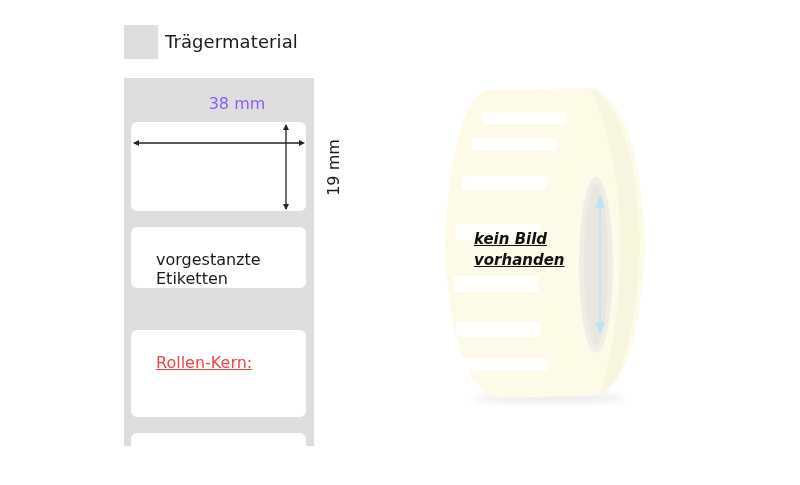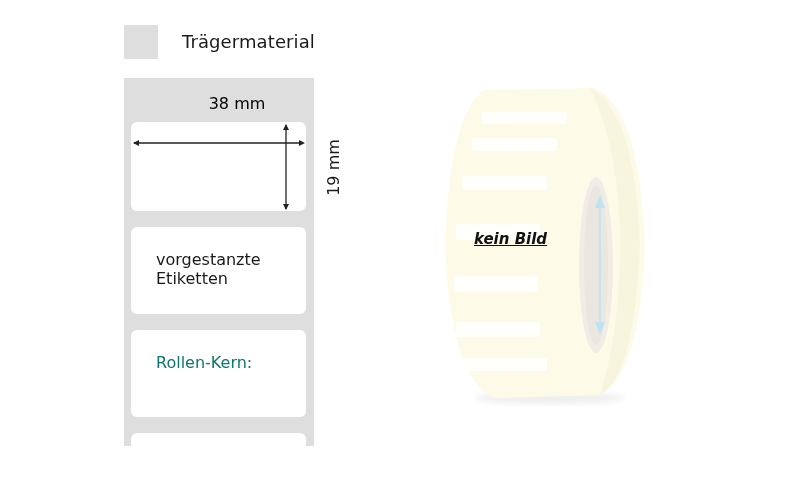--- a/index.html
+++ b/index.html
@@ -4,57 +4,57 @@
 <style>
   html, body { margin:0; padding:0; }
   body {
     width:800px; height:485px; background:#ffffff; position:relative; overflow:hidden;
     font-family:"DejaVu Sans", "Liberation Sans", sans-serif;
   }
   .legend-swatch {
     position:absolute; left:124px; top:25px; width:34px; height:34px; background:#dedede;
   }
   .legend-label {
-    position:absolute; left:182px; top:31px; font-size:18px; color:#1a1a1a; letter-spacing:0.1px;
+    position:absolute; left:165px; top:31px; font-size:18px; color:#1a1a1a; letter-spacing:0.1px;
   }
   .liner {
     position:absolute; left:124px; top:78px; width:190px; height:368px; background:#dedede;
   }
   .label {
     position:absolute; left:131px; width:175px; background:#ffffff; border-radius:6px;
   }
   .dim-width {
-    position:absolute; left:124px; top:94px; width:226px; text-align:center; font-size:16px; color:#000000;
+    position:absolute; left:124px; top:94px; width:226px; text-align:center; font-size:16px; color:#8b5cf6;
   }
   .dim-height {
     position:absolute; left:303px; top:158px; width:60px; text-align:center; font-size:16px; color:#1a1a1a;
     transform:rotate(-90deg); transform-origin:center center;
   }
   .label-text {
     position:absolute; left:25px; top:23px; font-size:16px; line-height:19px; color:#1a1a1a;
   }
-  .label-text.accent { color:#0f766e; }
+  .label-text.accent { color:#ef4444;text-decoration:underline; }
   .arrows { position:absolute; left:0; top:0; pointer-events:none; }
   .roll-wrap { position:absolute; left:440px; top:80px; width:220px; height:330px; }
   .placeholder-text {
     position:absolute; left:474px; top:229px; width:120px; text-align:left;
     font-size:15px; line-height:21px; font-weight:bold; font-style:italic;
     color:#111111; text-decoration:underline;
   }
 </style>
 </head>
 <body>
 
 <div class="legend-swatch"></div>
 <div class="legend-label">Trägermaterial</div>
 
 <div class="liner"></div>
 
 <div class="label" style="top:122px;height:89px;"></div>
-<div class="label" style="top:227px;height:87px;">
+<div class="label" style="top:227px;height:61px;">
   <div class="label-text">
     <div>vorgestanzte</div>
     <div>Etiketten</div>
   </div>
 </div>
 <div class="label" style="top:330px;height:87px;">
   <div class="label-text accent">
     <div>Rollen-Kern:</div>
   </div>
 </div>
@@ -98,13 +98,14 @@
   <ellipse cx="156" cy="185" rx="17" ry="88" fill="#efede6"></ellipse>
   <ellipse cx="156" cy="185" rx="12" ry="80" fill="#e9e7e0"></ellipse>
 
   <line x1="160" y1="125" x2="160" y2="245" stroke="#bfe3f5" stroke-width="1.5"></line>
   <polygon points="160,115 155,128 165,128" fill="#bfe3f5"></polygon>
   <polygon points="160,255 155,242 165,242" fill="#bfe3f5"></polygon>
 </svg>
 
 <div class="placeholder-text">
   <div>kein Bild</div>
+  <div>vorhanden</div>
 </div>
 
 </body></html>

